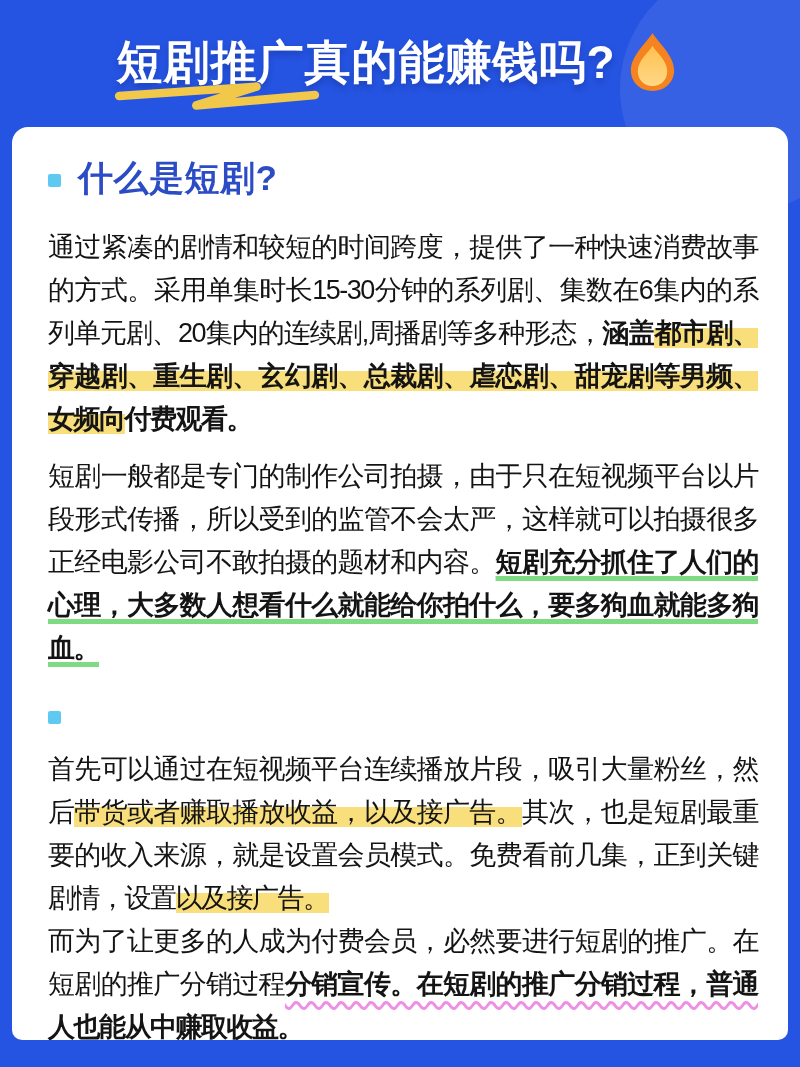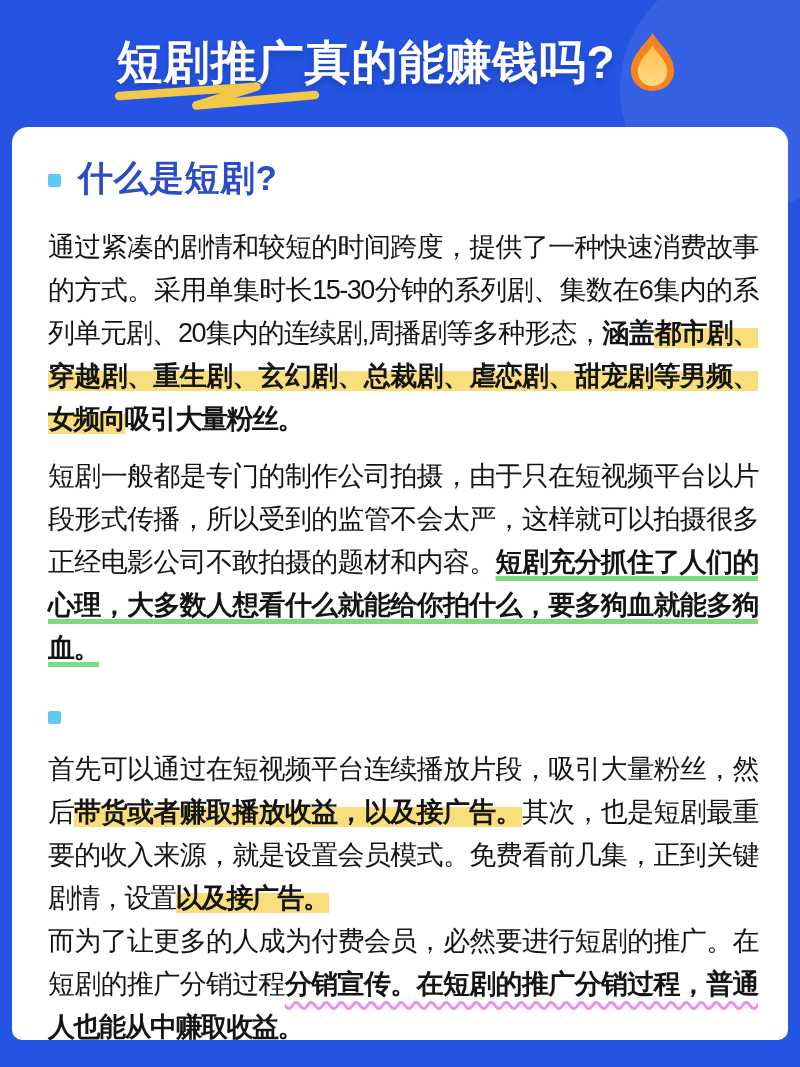--- a/index.html
+++ b/index.html
@@ -30,21 +30,21 @@
 
   .para{margin:0;font-size:27px;line-height:43px;letter-spacing:-1.5px;
     color:var(--body_text,#141414);text-align:justify;}
   .para.first{margin-top:24px;}
   .para.gap-after{margin-bottom:14px;}
   .section-2{margin-top:38px;}
 
   
   .r-plain{}
   .r-bold{font-weight:700;}
-  .r-hl{background:linear-gradient(180deg,rgba(0,0,0,0) 32%,var(--highlight,#F9DF7C) 32%);font-weight:bold;}
+  .r-hl{background:linear-gradient(180deg,rgba(0,0,0,0) 32%,var(--highlight,#F9DF7C) 32%);}
   .r-bold_hl{font-weight:700;background:linear-gradient(180deg,rgba(0,0,0,0) 32%,var(--highlight,#F9DF7C) 32%);}
   .r-green{font-weight:700;text-decoration:underline;text-decoration-color:var(--green_underline,#7EDB82);
     text-decoration-thickness:5px;text-underline-offset:5px;}
   .r-wavy{font-weight:700;text-decoration:underline wavy;text-decoration-color:var(--pink_wavy,#EE8EE4);
     text-decoration-thickness:2.5px;text-underline-offset:8px;}
 </style>
 </head>
 <body>
 
 <div class="page">
@@ -70,21 +70,21 @@
     </svg>
   </header>
 
   <main class="card">
 
     <section class="section-1">
       <h2 class="heading">
         <span class="bullet"></span>
         <span>什么是短剧?</span>
       </h2>
-      <p class="para first gap-after"><span class="r-plain">通过紧凑的剧情和较短的时间跨度，提供了一种快速消费故事的方式。采用单集时长15-30分钟的系列剧、集数在6集内的系列单元剧、20集内的连续剧,周播剧等多种形态，</span><span class="r-bold">涵盖</span><span class="r-bold_hl">都市剧、穿越剧、重生剧、玄幻剧、总裁剧、虐恋剧、甜宠剧等男频、女频向</span><span class="r-bold">吸引大量粉丝。</span></p>
+      <p class="para first gap-after"><span class="r-plain">通过紧凑的剧情和较短的时间跨度，提供了一种快速消费故事的方式。采用单集时长15-30分钟的系列剧、集数在6集内的系列单元剧、20集内的连续剧,周播剧等多种形态，</span><span class="r-bold">涵盖</span><span class="r-bold_hl">都市剧、穿越剧、重生剧、玄幻剧、总裁剧、虐恋剧、甜宠剧等男频、女频向</span><span class="r-bold">付费观看。</span></p>
       <p class="para"><span class="r-plain">短剧一般都是专门的制作公司拍摄，由于只在短视频平台以片段形式传播，所以受到的监管不会太严，这样就可以拍摄很多正经电影公司不敢拍摄的题材和内容。</span><span class="r-green">短剧充分抓住了人们的心理，大多数人想看什么就能给你拍什么，要多狗血就能多狗血。</span></p>
     </section>
 
     <section class="section-2">
       <h2 class="heading">
         <span class="bullet"></span>
       </h2>
       <p class="para first"><span class="r-plain">首先可以通过在短视频平台连续播放片段，吸引大量粉丝，然后</span><span class="r-hl">带货或者赚取播放收益，以及接广告。</span><span class="r-plain">其次，也是短剧最重要的收入来源，就是设置会员模式。免费看前几集，正到关键剧情，设置</span><span class="r-hl">以及接广告。</span></p>
       <p class="para"><span class="r-plain">而为了让更多的人成为付费会员，必然要进行短剧的推广。在短剧的推广分销过程</span><span class="r-wavy">分销宣传。在短剧的推广分销过程，普通人也能从中赚取收益。</span></p>
     </section>

